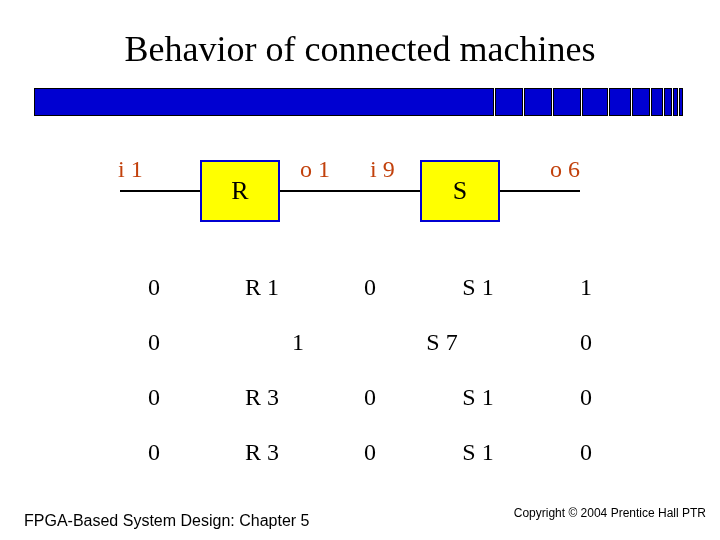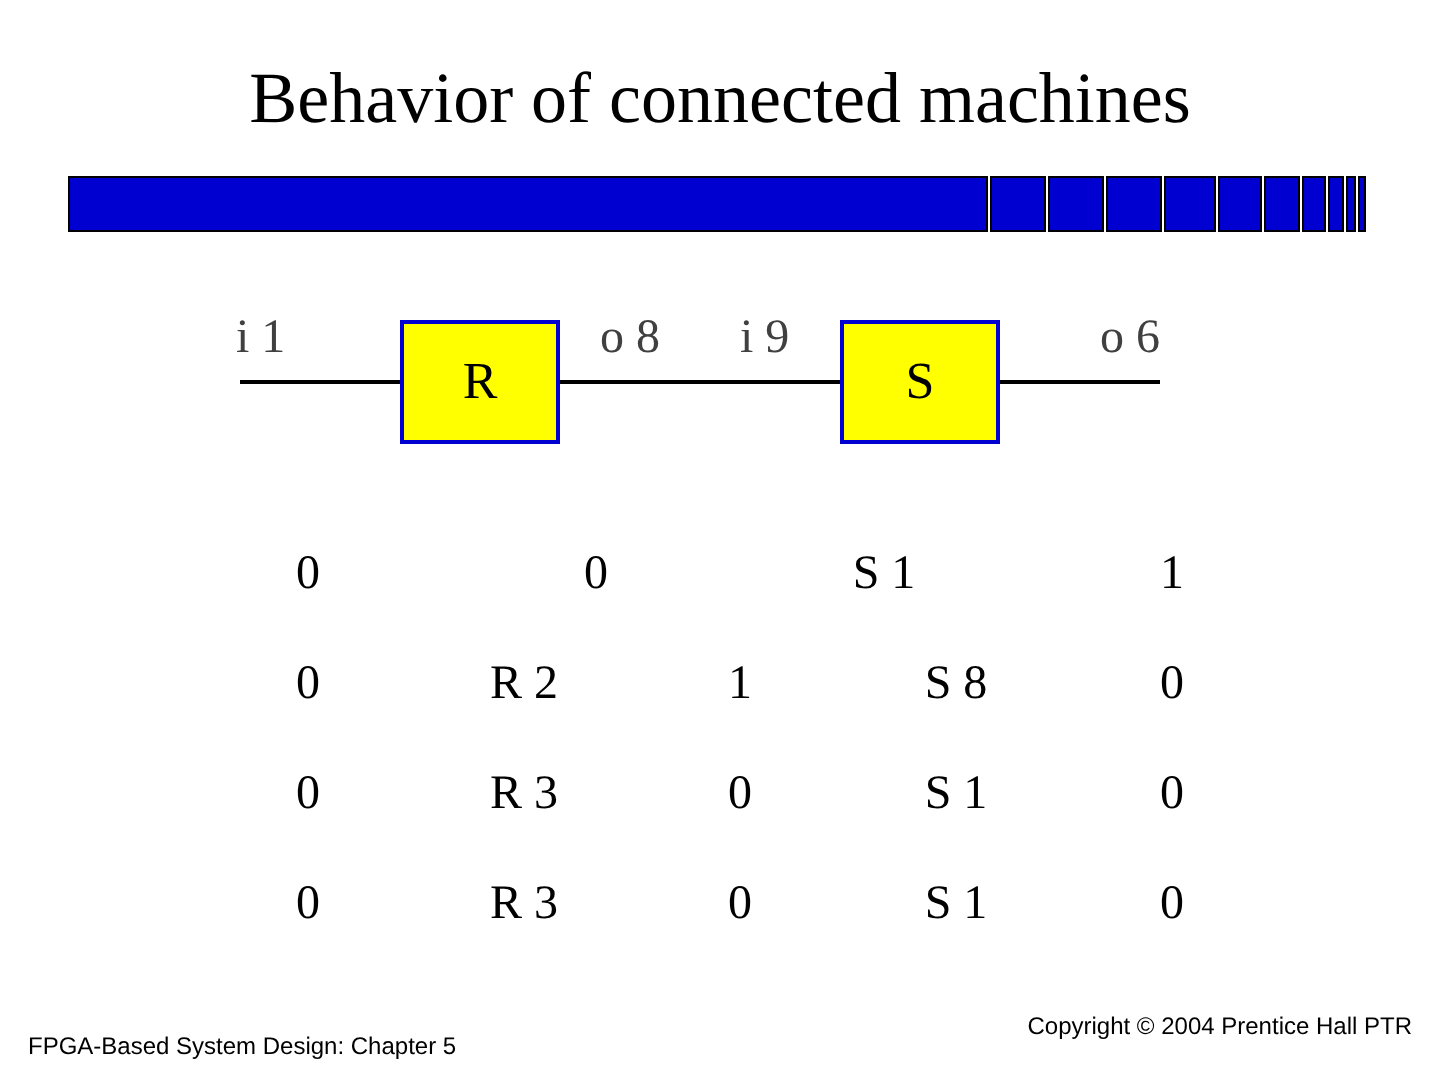--- a/index.html
+++ b/index.html
@@ -66,21 +66,21 @@
     background: #ffff00;
     border: 2px solid #0000d1;
     display: flex;
     align-items: center;
     justify-content: center;
     font-size: 26px;
   }
   .lbl {
     position: absolute;
     font-size: 24px;
-    color: #404040;
+    color: #c2410c;
     text-align: right;
   }
   .table {
     position: absolute;
     top: 260px;
     left: 100px;
     width: 540px;
   }
   .trow {
     display: flex;
@@ -88,22 +88,22 @@
     padding: 14px 0;
     font-size: 24px;
   }
   .tcell {
     width: 20%;
     text-align: center;
   }
   .footer-left {
     position: absolute;
     bottom: 10px;
-    left: 14px;
-    font-size: 12px;
+    left: 24px;
+    font-size: 16px;
     font-family: Arial, sans-serif;
     text-align: center;
   }
   .footer-right {
     position: absolute;
     bottom: 20px;
     right: 14px;
     font-size: 12px;
     font-family: Arial, sans-serif;
   }
@@ -134,37 +134,37 @@
   <div class="box" style="left:200px; top:10px;">
     <span>R</span>
   </div>
   <div class="wire" style="left:280px; top:40px; width:140px;"></div>
   <div class="box" style="left:420px; top:10px;">
     <span>S</span>
   </div>
   <div class="wire" style="left:500px; top:40px; width:80px;"></div>
 
   <div class="lbl" style="left:118px; top:6px;">i 1</div>
-  <div class="lbl" style="left:300px; top:6px;">o 8</div>
+  <div class="lbl" style="left:300px; top:6px;">o 1</div>
   <div class="lbl" style="left:370px; top:6px;">i 9</div>
   <div class="lbl" style="left:550px; top:6px;">o 6</div>
 </div>
 
 <div class="table">
   <div class="trow">
     <div class="tcell">0</div>
+    <div class="tcell">R 1</div>
     <div class="tcell">0</div>
     <div class="tcell">S 1</div>
     <div class="tcell">1</div>
   </div>
   <div class="trow">
     <div class="tcell">0</div>
-    <div class="tcell">R 2</div>
     <div class="tcell">1</div>
-    <div class="tcell">S 8</div>
+    <div class="tcell">S 7</div>
     <div class="tcell">0</div>
   </div>
   <div class="trow">
     <div class="tcell">0</div>
     <div class="tcell">R 3</div>
     <div class="tcell">0</div>
     <div class="tcell">S 1</div>
     <div class="tcell">0</div>
   </div>
   <div class="trow">

